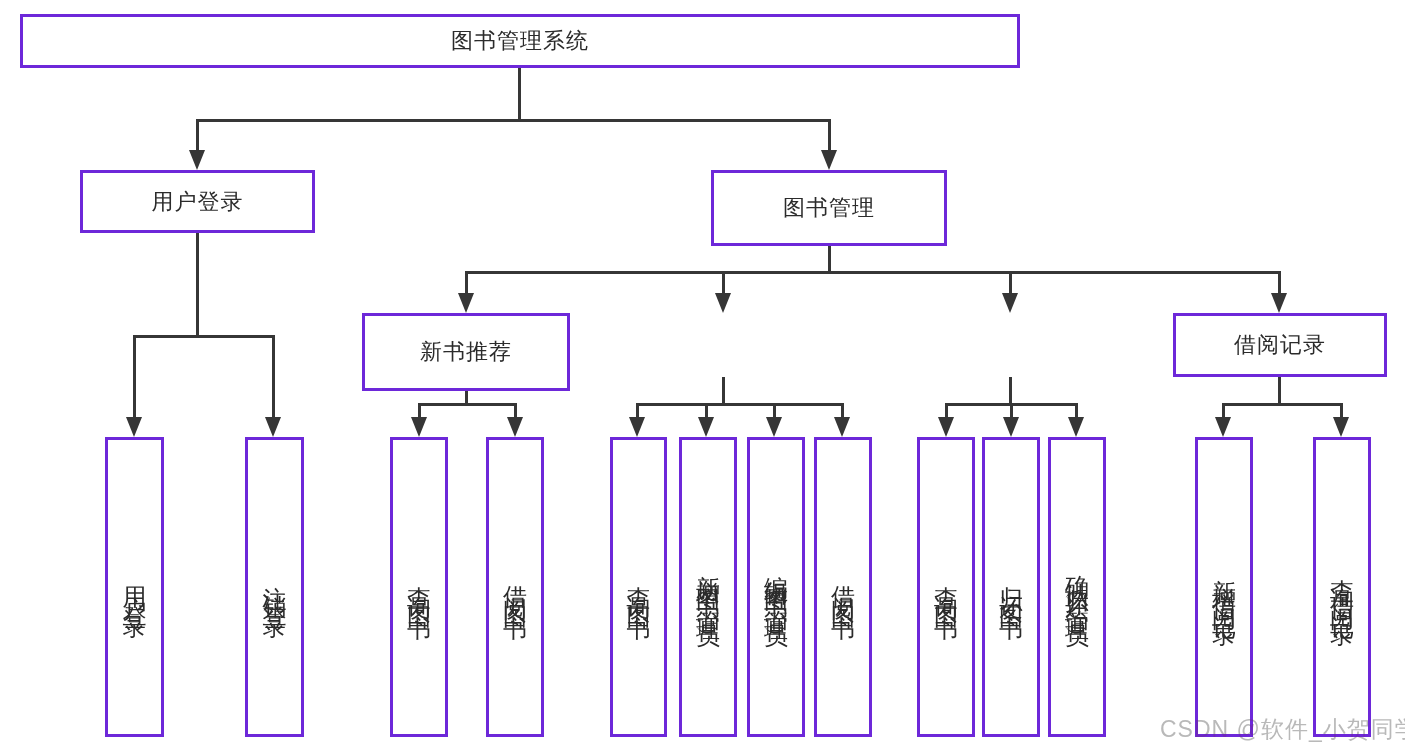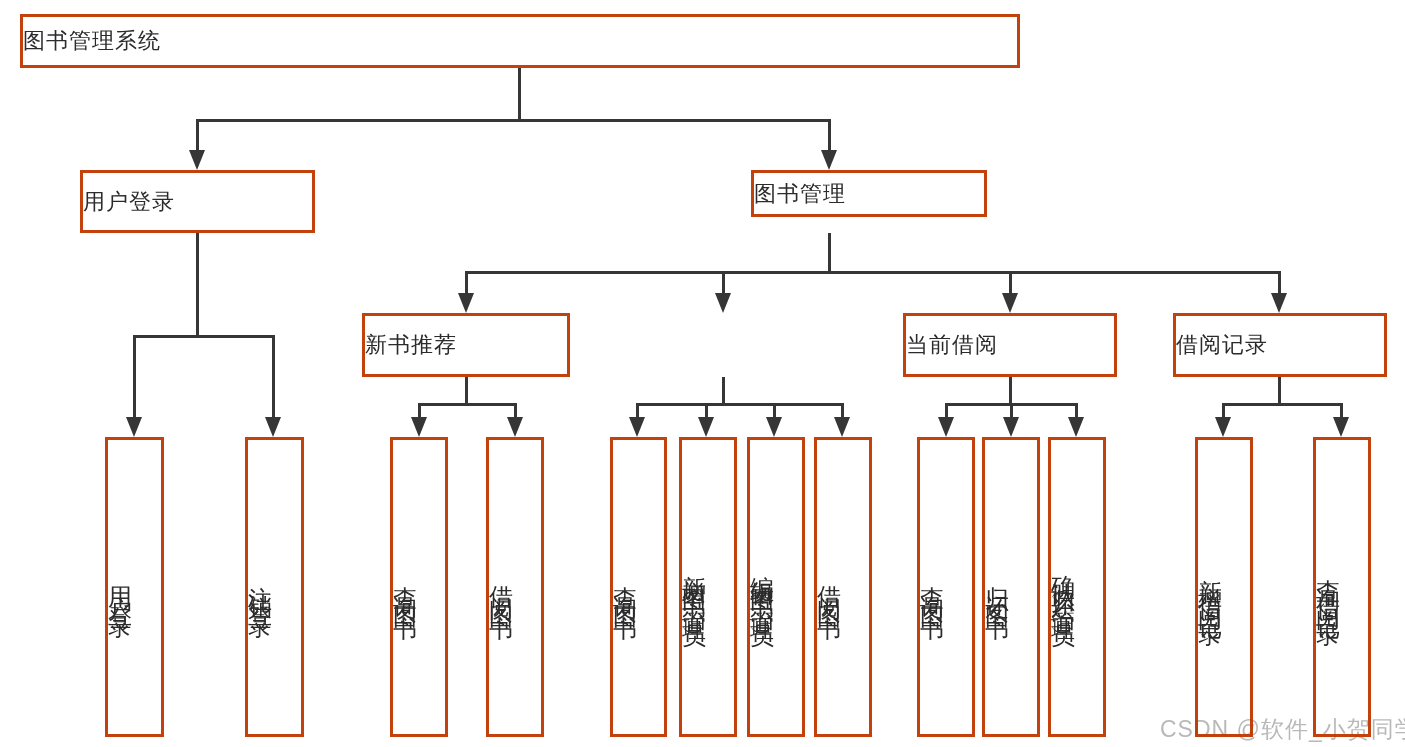--- a/index.html
+++ b/index.html
@@ -2,21 +2,21 @@
 <html><head>
 <meta charset="utf-8">
 <style>
   html,body{margin:0;padding:0;background:#fff;}
   #canvas{
     position:relative;width:1405px;height:747px;background:#ffffff;overflow:hidden;
     font-family:"Liberation Sans","DejaVu Sans",sans-serif;
   }
   .box{
     position:absolute;box-sizing:border-box;background:#ffffff;
-    border:3px solid #c2410c;display:flex;align-items:center;justify-content:flex-start;
+    border:3px solid #6d28d9;display:flex;align-items:center;justify-content:center;
     z-index:2;
   }
   .hl{ 
     font-size:22px;color:#2b2b2b;letter-spacing:1px;white-space:nowrap;
   }
   .vl{ 
     writing-mode:vertical-rl;text-orientation:mixed;
     font-size:24px;color:#2b2b2b;white-space:nowrap;line-height:1;
   }
   .v4{letter-spacing:10px;}
@@ -99,29 +99,26 @@
   <div class="vline" style="left:1340px;top:403px;height:16px;"></div>
   <div class="arrow" style="left:1333px;top:417px;"></div>
 
   <div class="box" style="left:20px;top:14px;width:1000px;height:54px;">
     <span class="hl">图书管理系统</span>
   </div>
 
   <div class="box" style="left:80px;top:170px;width:235px;height:63px;">
     <span class="hl">用户登录</span>
   </div>
-  <div class="box" style="left:751px;top:170px;width:236px;height:47px;">
+  <div class="box" style="left:711px;top:170px;width:236px;height:76px;">
     <span class="hl">图书管理</span>
   </div>
 
-  <div class="box" style="left:362px;top:313px;width:208px;height:64px;">
+  <div class="box" style="left:362px;top:313px;width:208px;height:78px;">
     <span class="hl">新书推荐</span>
-  </div>
-  <div class="box" style="left:903px;top:313px;width:214px;height:64px;">
-    <span class="hl">当前借阅</span>
   </div>
   <div class="box" style="left:1173px;top:313px;width:214px;height:64px;">
     <span class="hl">借阅记录</span>
   </div>
 
   <div class="box" style="left:105px;top:437px;width:59px;height:300px;">
     <span class="vl v4">用户登录</span>
   </div>
   <div class="box" style="left:245px;top:437px;width:59px;height:300px;">
     <span class="vl v4">注销登录</span>

